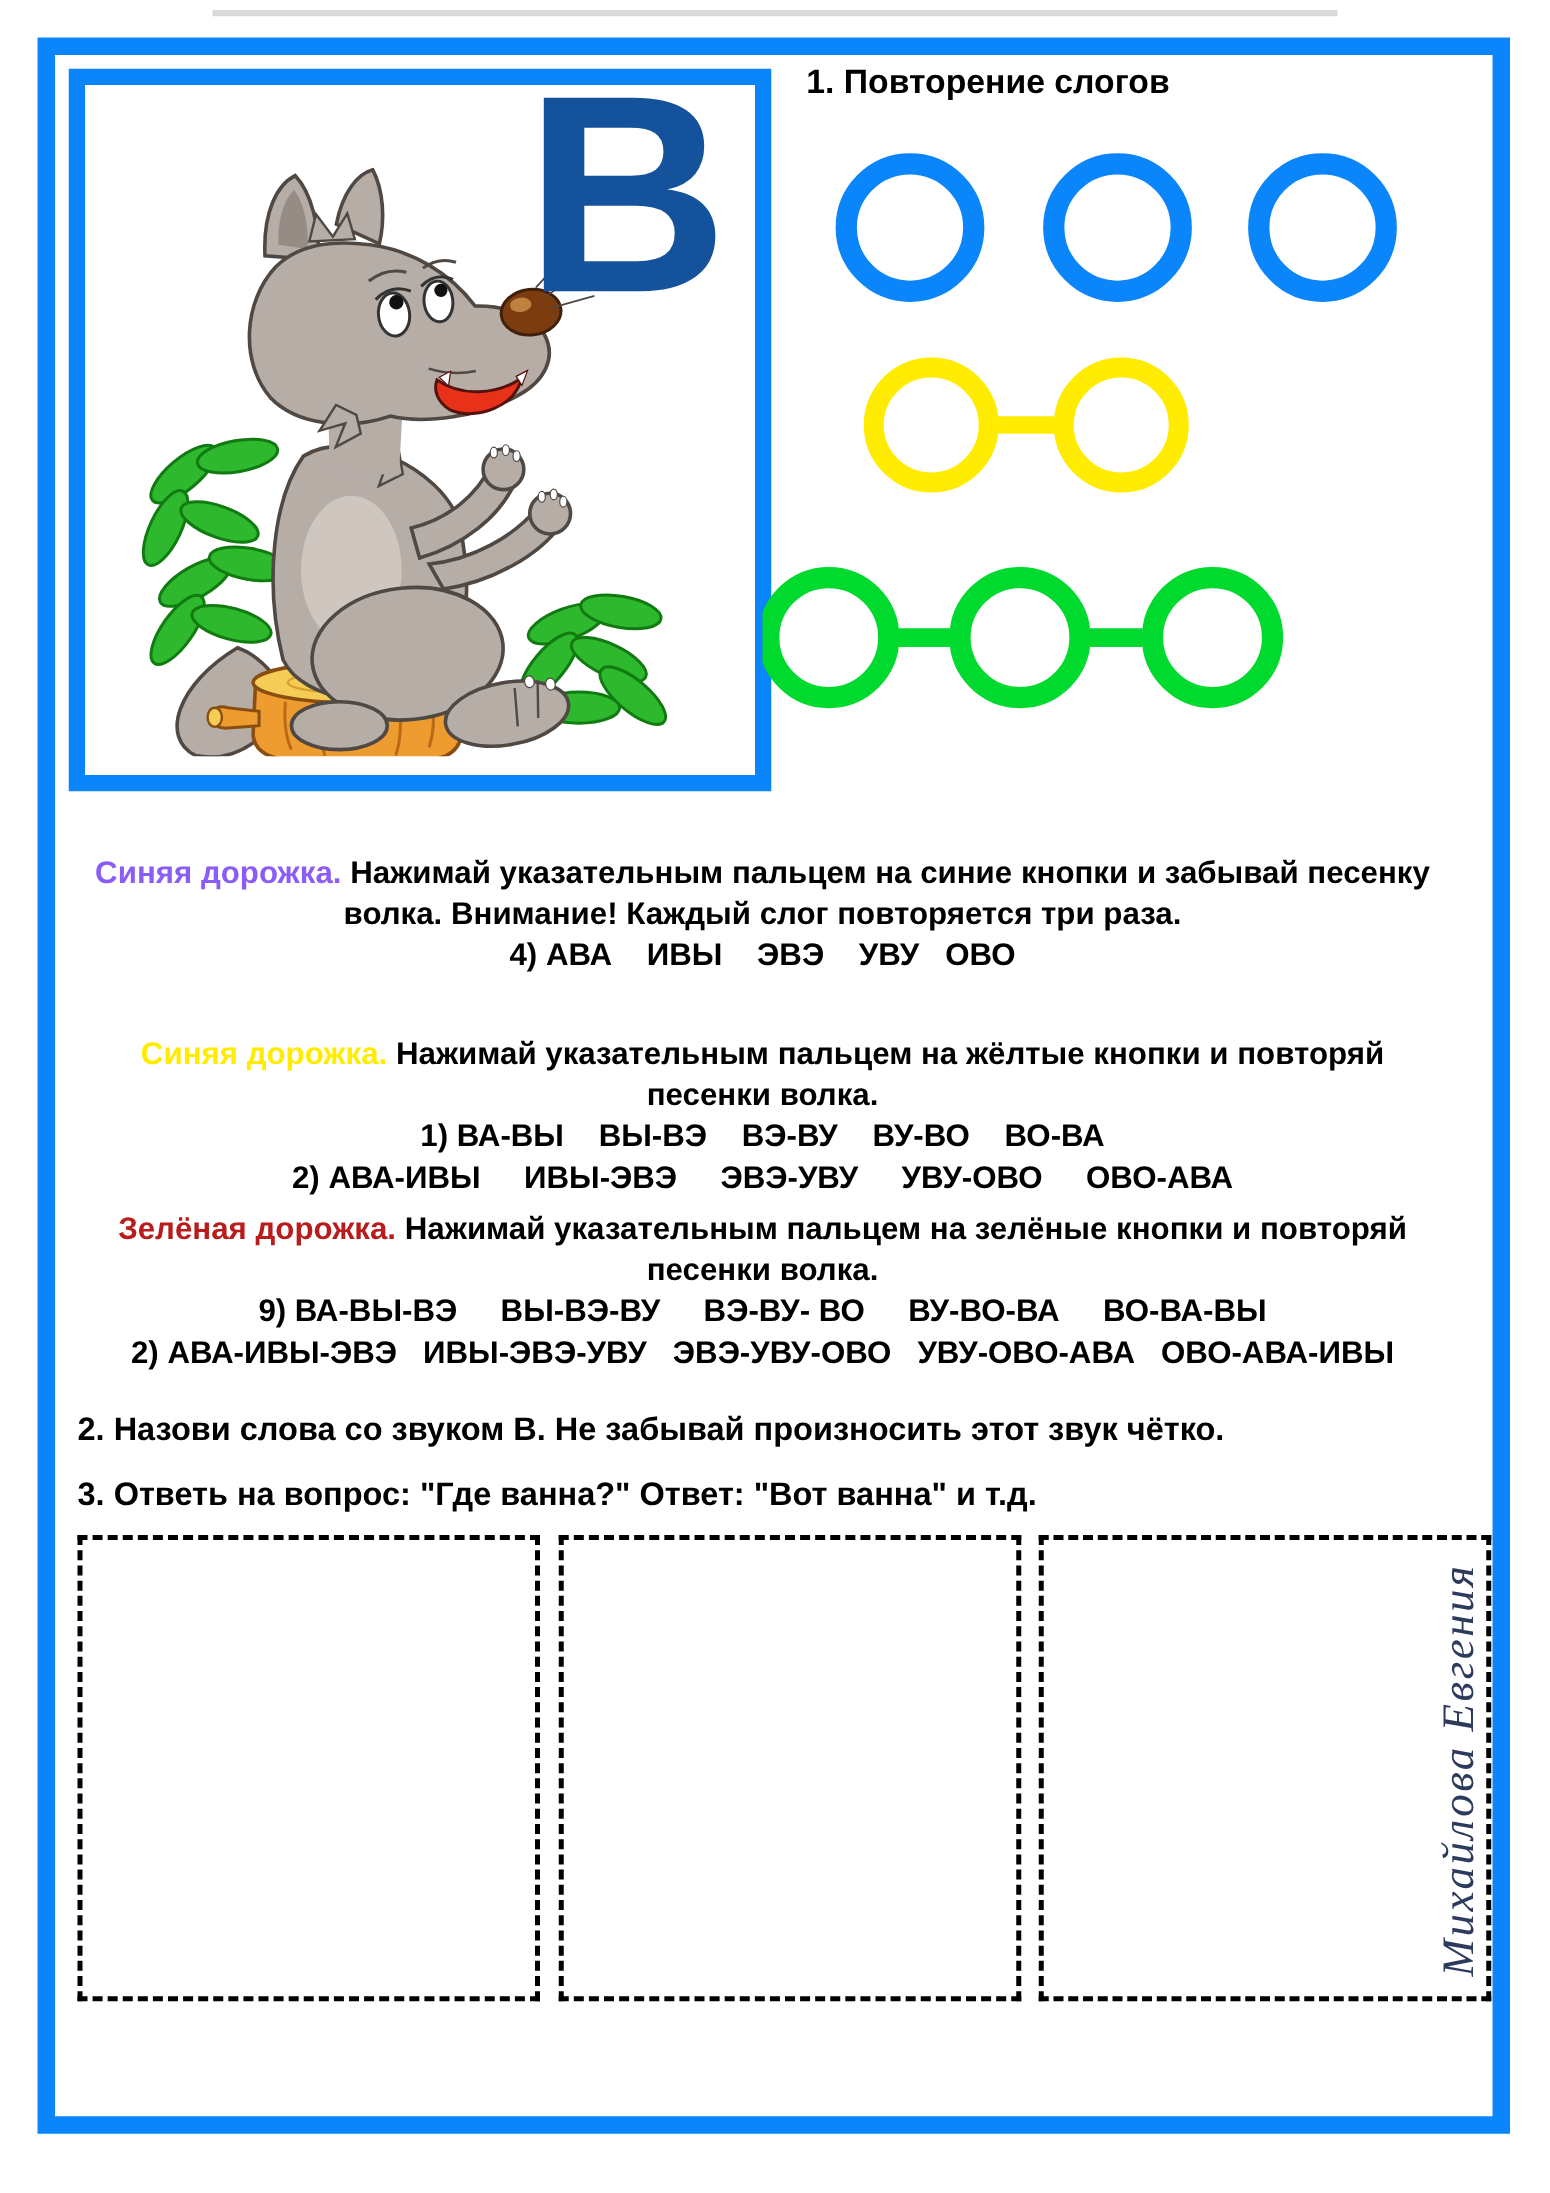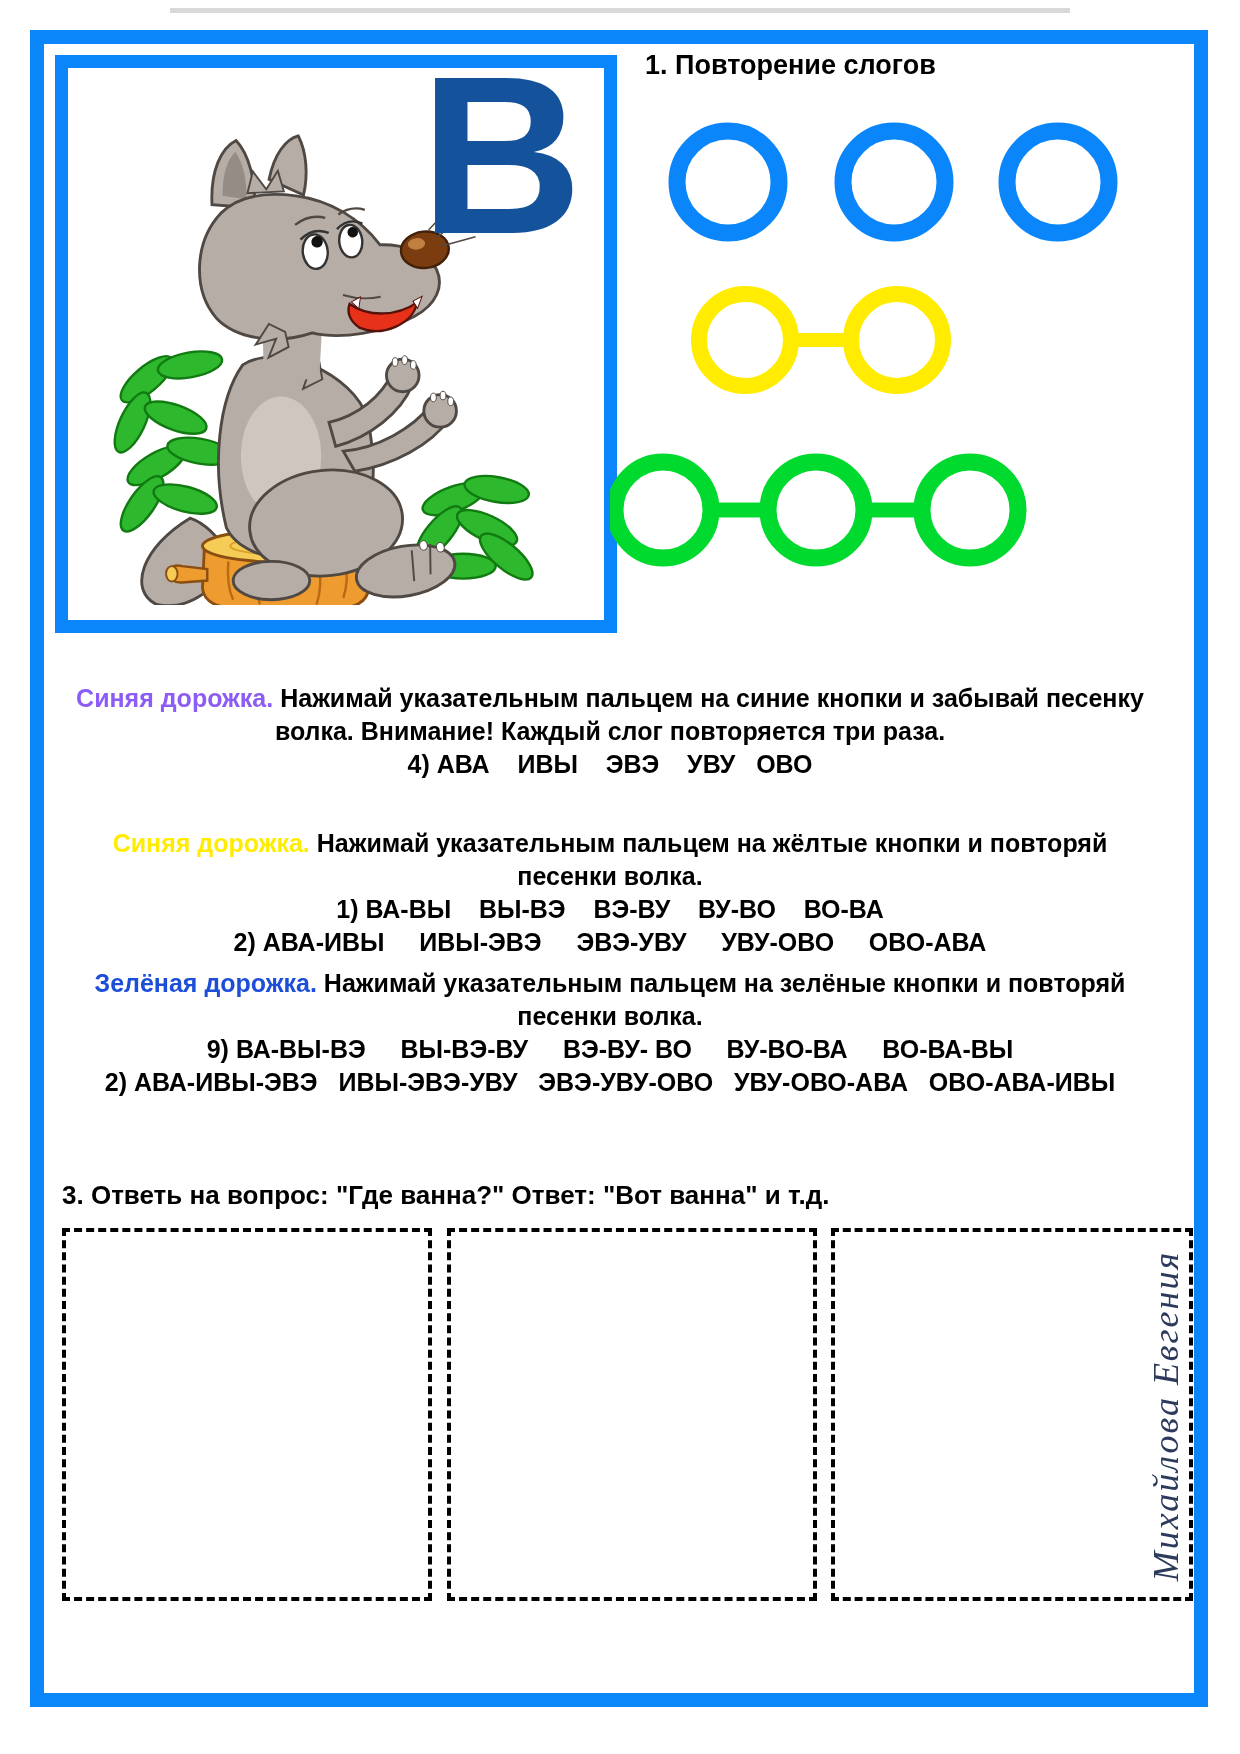--- a/index.html
+++ b/index.html
@@ -163,26 +163,27 @@
   </div>
 
   <div class="abs sec" style="top:827px;">
     <div class="l"><span class="hd" style="color: rgb(255, 236, 0);">Синяя дорожка.</span><span>Нажимай указательным пальцем на жёлтые кнопки и повторяй</span></div>
     <div class="l">песенки волка.</div>
     <div class="l">1) ВА-ВЫ    ВЫ-ВЭ    ВЭ-ВУ    ВУ-ВО    ВО-ВА</div>
     <div class="l">2) АВА-ИВЫ     ИВЫ-ЭВЭ     ЭВЭ-УВУ     УВУ-ОВО     ОВО-АВА</div>
   </div>
 
   <div class="abs sec" style="top:967px;">
-    <div class="l"><span class="hd" style="color: #1d4ed8;">Зелёная дорожка.</span><span>Нажимай указательным пальцем на зелёные кнопки и повторяй</span></div>
+    <div class="l"><span class="hd" style="color: #b91c1c;">Зелёная дорожка.</span><span>Нажимай указательным пальцем на зелёные кнопки и повторяй</span></div>
     <div class="l">песенки волка.</div>
     <div class="l">9) ВА-ВЫ-ВЭ     ВЫ-ВЭ-ВУ     ВЭ-ВУ- ВО     ВУ-ВО-ВА     ВО-ВА-ВЫ</div>
     <div class="l">2) АВА-ИВЫ-ЭВЭ   ИВЫ-ЭВЭ-УВУ   ЭВЭ-УВУ-ОВО   УВУ-ОВО-АВА   ОВО-АВА-ИВЫ</div>
   </div>
 
+  <div class="abs task" style="top:1128px;">2. Назови слова со звуком В. Не забывай произносить этот звук чётко.</div>
   <div class="abs task" style="top:1180px;">3. Ответь на вопрос: "Где ванна?" Ответ: "Вот ванна" и т.д.</div>
 
   <div class="abs answer-box" style="left:62px;width:370px;"></div>
   <div class="abs answer-box" style="left:447px;width:370px;"></div>
   <div class="abs answer-box" style="left:831px;width:362px;"></div>
 
   <div class="abs author" style="color: rgb(44, 58, 92);">Михайлова Евгения</div>
 
 </div>
 

